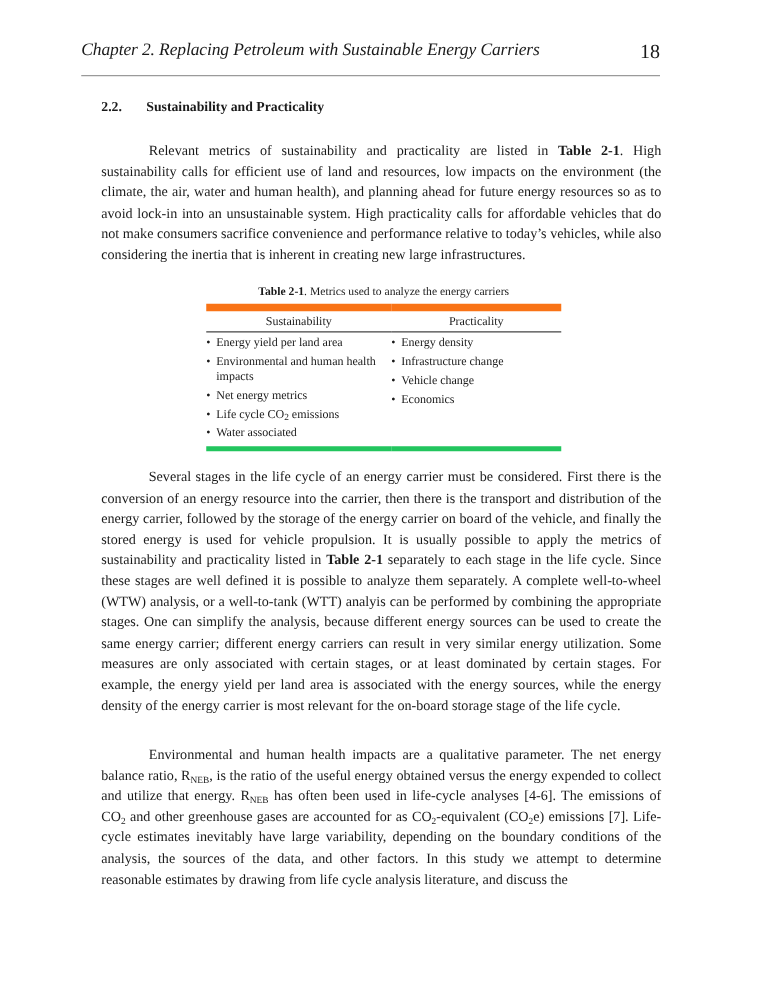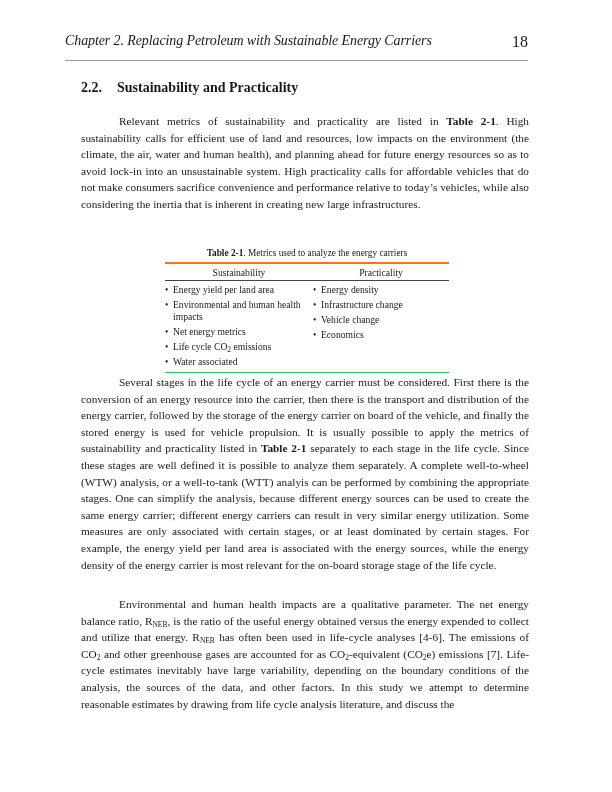--- a/index.html
+++ b/index.html
@@ -2,33 +2,33 @@
 <html><head>
 <meta charset="utf-8">
 <style>
   html, body { margin: 0; padding: 0; background: #ffffff; }
   body { width: 612px; height: 792px; position: relative; overflow: hidden;
          font-family: "Liberation Serif", "DejaVu Serif", serif; color: #1a1a1a; }
   .header { position: absolute; left: 65px; top: 33px; width: 463px; height: 14px; }
   .header-title { position: absolute; left: 0; top: 0; font-style: italic; font-size: 14px; letter-spacing: -0.1px; }
   .page-number { position: absolute; right: 0; top: 0; font-size: 16px; }
   .header-rule { position: absolute; left: 65px; top: 60px; width: 463px; height: 0; border-top: 1.3px solid #9a9a9a; }
-  .section-title { position: absolute; left: 81px; top: 80px; font-weight: bold; font-size: 14px; margin: 0; }
+  .section-title { position: absolute; left: 81px; top: 80px; font-weight: bold; font-size: 11px; margin: 0; }
   .section-title .num { display: inline-block; width: 36px; }
   .para { position: absolute; left: 81px; width: 448px; margin: 0; font-size: 11.3px; line-height: 16.6px;
           text-align: justify; text-indent: 38px; }
   .para b { font-weight: bold; }
   sub { font-size: 7.5px; vertical-align: -2px; line-height: 0; }
-  .table-wrap { position: absolute; left: 165px; top: 229px; width: 284px; margin-top: 19px; }
+  .table-wrap { position: absolute; left: 165px; top: 229px; width: 284px; }
   .table-caption { text-align: center; font-size: 9.3px; margin: 0 0 4px 0; }
   .table-caption b { font-weight: bold; }
   table.metrics { width: 100%; border-collapse: collapse; font-size: 9.6px; }
   table.metrics th { font-weight: normal; text-align: center; padding: 3px 0 2px 0;
-                     border-top: 2px solid #f97316; border-bottom: 1px solid #444; }
-  table.metrics td { vertical-align: top; padding: 3px 0 1px 0; border-bottom: 1px solid #22c55e; }
+                     border-top: 6px solid #f97316; border-bottom: 1px solid #444; }
+  table.metrics td { vertical-align: top; padding: 3px 0 1px 0; border-bottom: 4px solid #22c55e; }
   table.metrics ul { list-style: none; margin: 0; padding: 0; }
   table.metrics li { position: relative; padding-left: 8px; line-height: 12px; margin-bottom: 3px; }
   table.metrics li::before { content: "\2022"; position: absolute; left: 0; top: 0; }
   td.sus-col { width: 148px; }
 </style>
 </head>
 <body>
 
 <div class="header">
   <span class="header-title">Chapter 2. Replacing Petroleum with Sustainable Energy Carriers</span>

